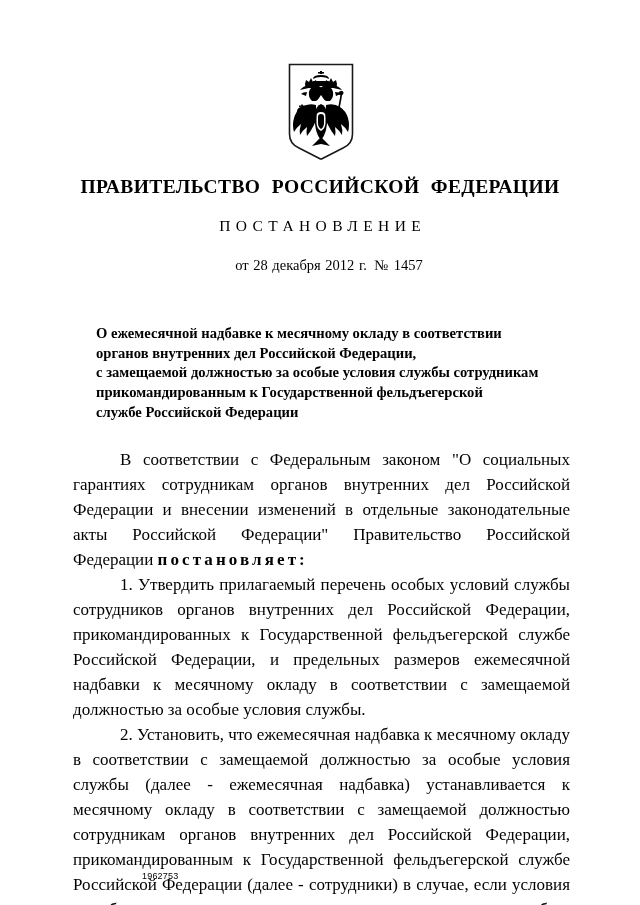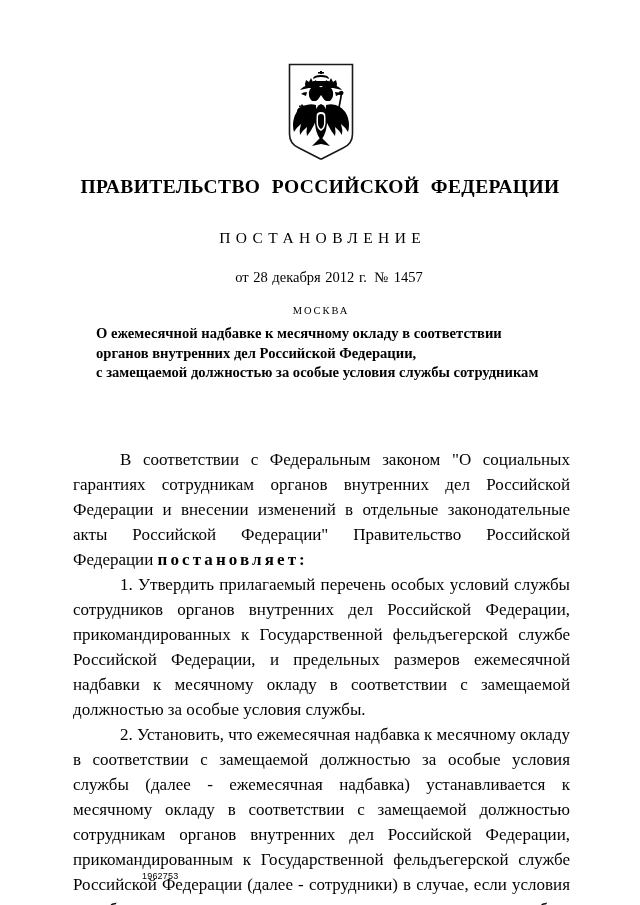--- a/index.html
+++ b/index.html
@@ -50,21 +50,21 @@
   }
   .org-title {
     font-size: 19.5px;
     font-weight: bold;
     letter-spacing: 0.4px;
     word-spacing: 6px;
     line-height: 1.1;
     white-space: nowrap;
   }
   .doc-kind {
-    margin-top: 32px;
+    margin-top: 20px;
     font-size: 15.5px;
     letter-spacing: 5.4px;
     text-indent: 5.4px;
     line-height: 1.1;
   }
   .doc-date {
     margin-top: 24px;
     font-size: 14.5px;
     line-height: 1.1;
     word-spacing: 1px;
@@ -181,27 +181,28 @@
       </g>
     </svg>
   </div>
 
   <div class="header">
     <div class="org-title">ПРАВИТЕЛЬСТВО РОССИЙСКОЙ ФЕДЕРАЦИИ</div>
     <div class="doc-kind">ПОСТАНОВЛЕНИЕ</div>
     <div class="doc-date">
       <span>от 28 декабря 2012 г.</span><span class="numsign">№</span><span class="doc-number">1457</span>
     </div>
-    <div class="doc-city">МОСКВА</div>
   </div>
 
   <div class="doc-title">
     <span class="tline">О ежемесячной надбавке к месячному окладу в соответствии</span>
     <span class="tline">органов внутренних дел Российской Федерации,</span>
     <span class="tline">с замещаемой должностью за особые условия службы сотрудникам</span>
+    <span class="tline">прикомандированным к Государственной фельдъегерской</span>
+    <span class="tline">службе Российской Федерации</span>
   </div>
 
   <div class="body-text">
     <p><span>В соответствии с Федеральным законом "О социальных гарантиях сотрудникам органов внутренних дел Российской Федерации и внесении изменений в отдельные законодательные акты Российской Федерации" Правительство Российской Федерации </span><span class="spaced-bold">постановляет:</span></p>
     <p class="p-gap">1. Утвердить прилагаемый перечень особых условий службы сотрудников органов внутренних дел Российской Федерации, прикомандированных к Государственной фельдъегерской службе Российской Федерации, и предельных размеров ежемесячной надбавки к месячному окладу в соответствии с замещаемой должностью за особые условия службы.</p>
     <p class="p-gap">2. Установить, что ежемесячная надбавка к месячному окладу в соответствии с замещаемой должностью за особые условия службы (далее - ежемесячная надбавка) устанавливается к месячному окладу в соответствии с замещаемой должностью сотрудникам органов внутренних дел Российской Федерации, прикомандированным к Государственной фельдъегерской службе Российской Федерации (далее - сотрудники) в случае, если условия службы и характер выполняемых ими задач соответствуют особым условиям службы, установленным перечнем, утвержденным настоящим постановлением. В случае если сотрудник имеет право на получение ежемесячной надбавки по нескольким</p>
   </div>
 
   <div class="footer-code">1962753</div>
 

